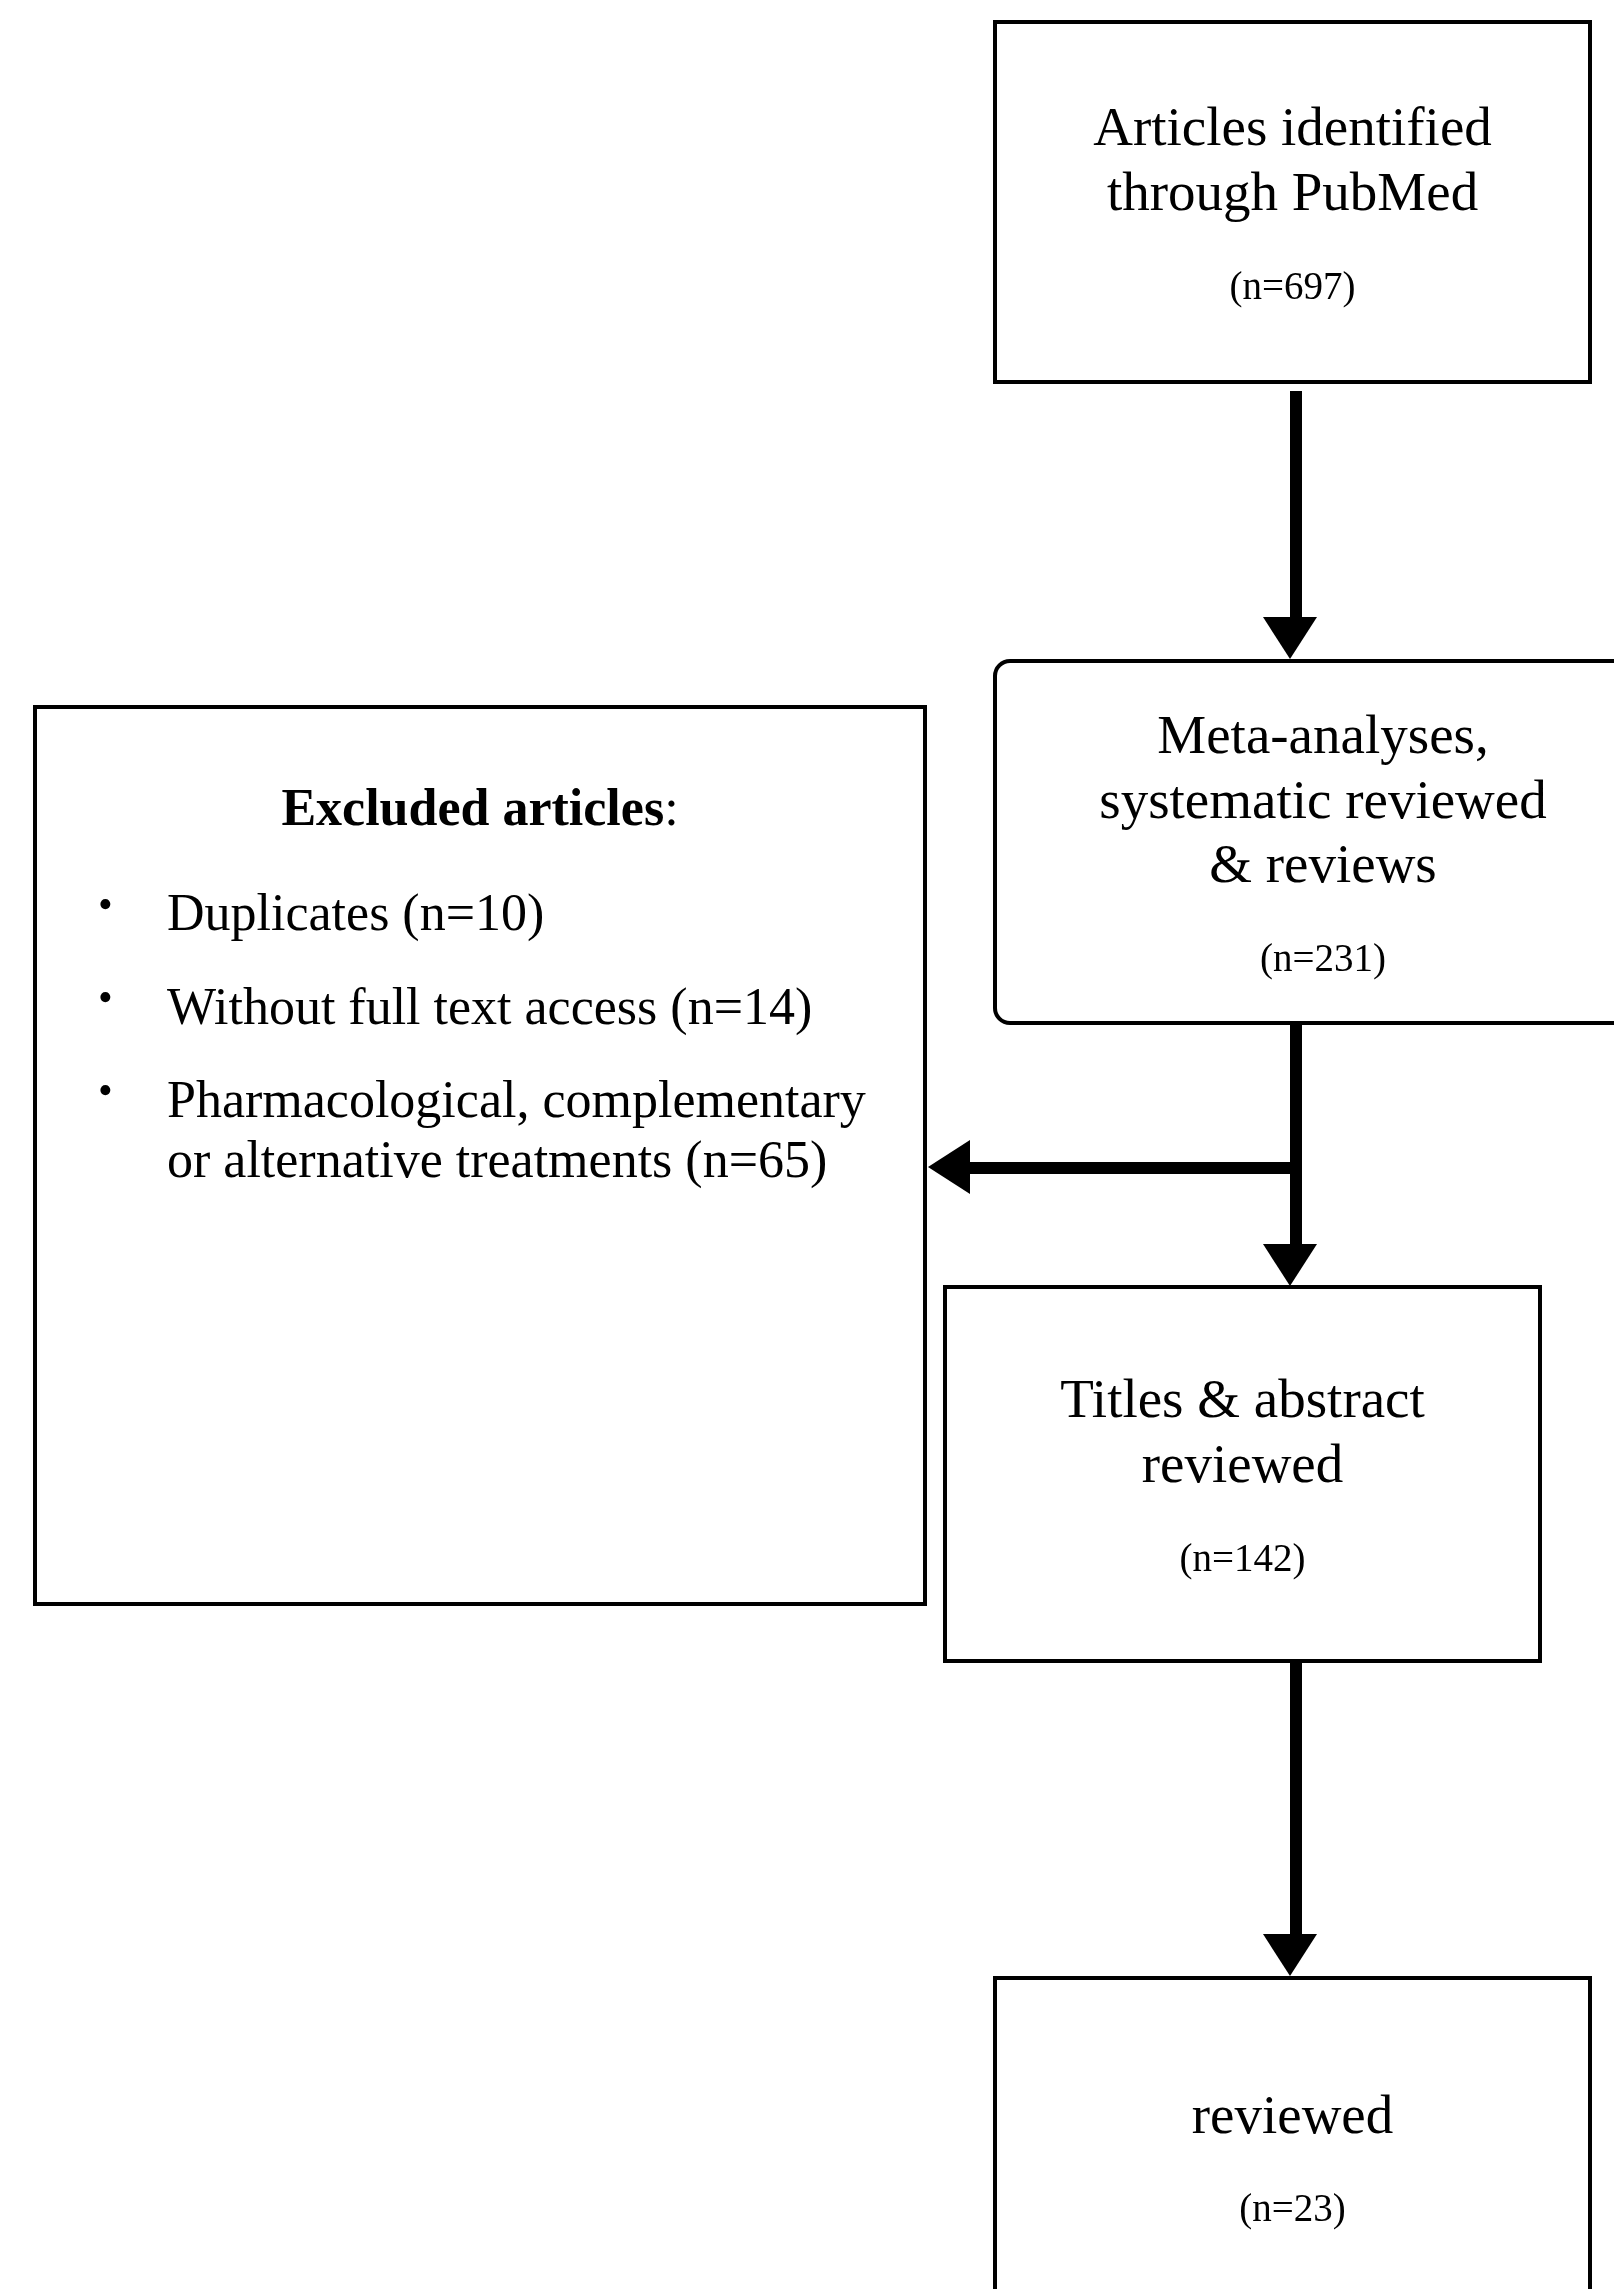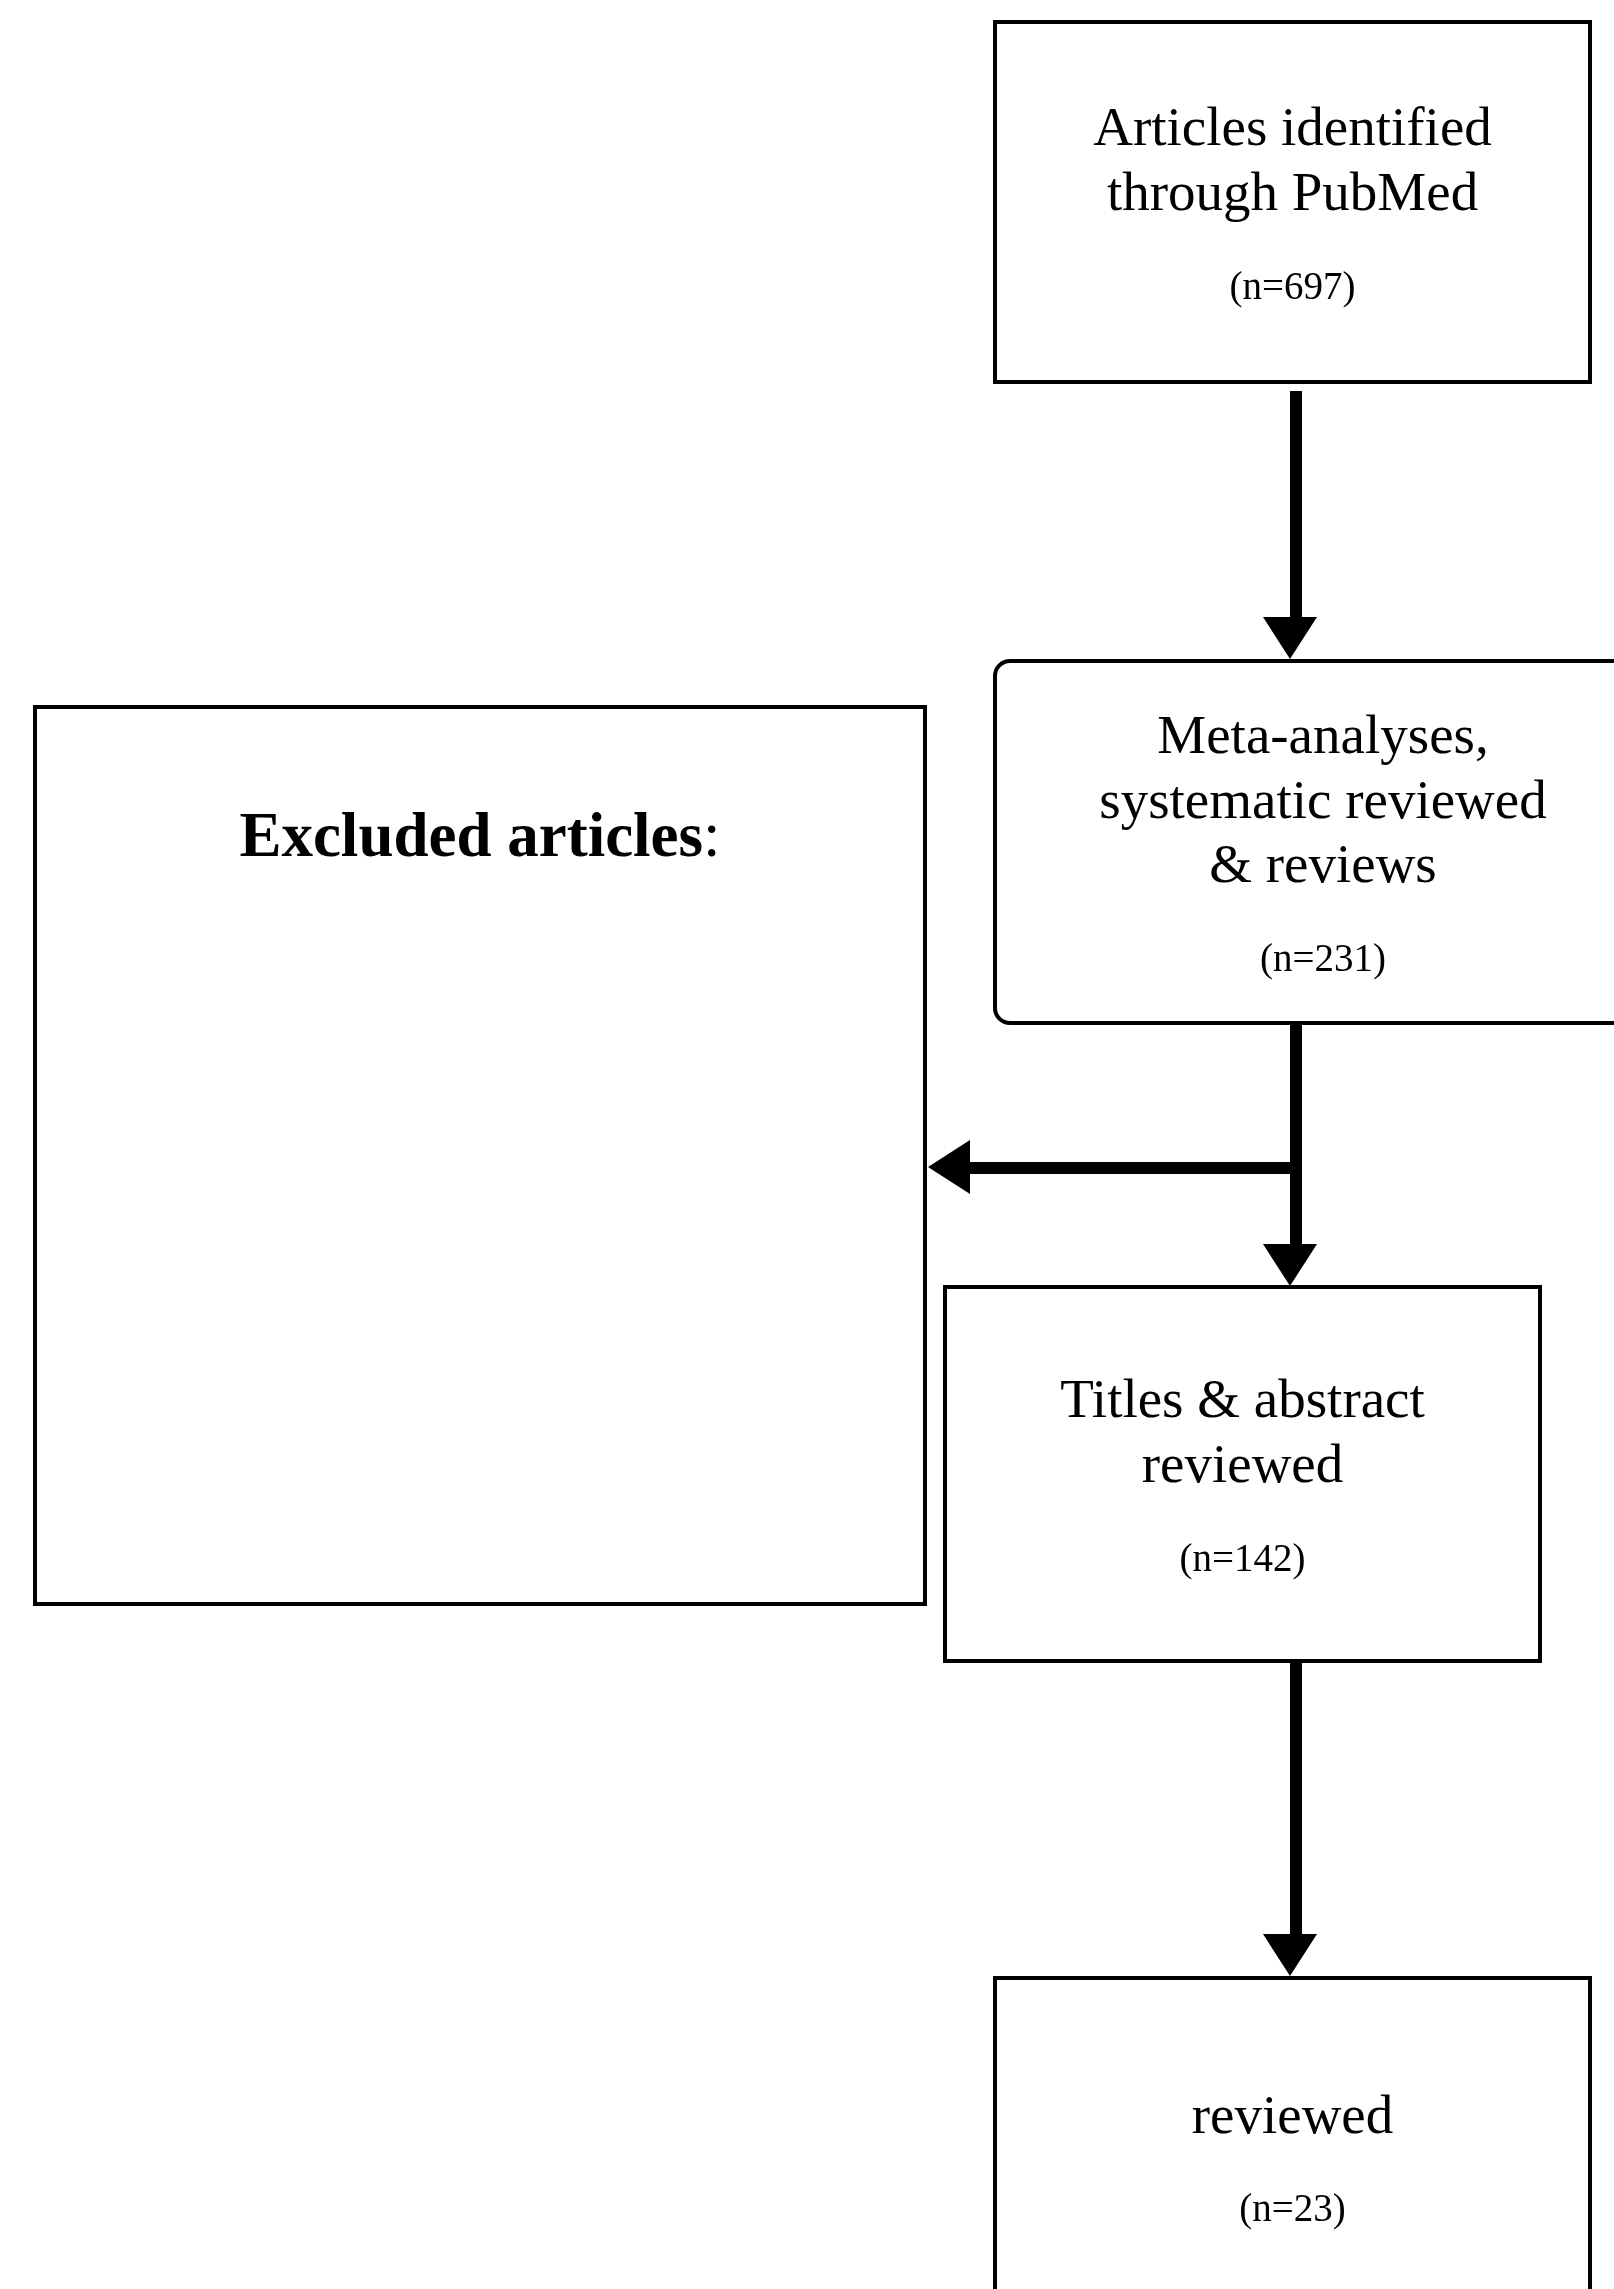--- a/index.html
+++ b/index.html
@@ -52,23 +52,23 @@
     top: 705px;
     width: 894px;
     height: 901px;
     box-sizing: border-box;
     border: 4.5px solid #000000;
     background: #ffffff;
     padding: 47px 36px 0 36px;
   }
   #box-excluded .excl-title {
     text-align: center;
-    font-size: 63px;
+    font-size: 52px;
     line-height: 1.1;
-    margin-top: 45px;
+    margin-top: 23px;
     margin-bottom: 47px;
     white-space: nowrap;
   }
   #box-excluded .excl-title .strong { font-weight: bold; }
   #box-excluded ul {
     list-style: none;
     margin: 0;
     padding: 0;
   }
   #box-excluded li {
@@ -152,20 +152,25 @@
   </div>
 
   <div class="vline" id="conn2-line"></div>
   <div class="arrow-down" id="conn2-arrow"></div>
 
   <div class="hline" id="branch-line"></div>
   <div class="arrow-left" id="branch-arrow"></div>
 
   <div id="box-excluded">
     <div class="excl-title"><span class="strong">Excluded articles</span><span>:</span></div>
+    <ul>
+      <li>Duplicates (n=10)</li>
+      <li>Without full text access (n=14)</li>
+      <li>Pharmacological, complementary or alternative treatments (n=65)</li>
+    </ul>
   </div>
 
   <div class="flow-box" id="box-titles">
     <div class="line">Titles &amp; abstract</div>
     <div class="line">reviewed</div>
     <div class="count">(n=142)</div>
   </div>
 
   <div class="vline" id="conn3-line"></div>
   <div class="arrow-down" id="conn3-arrow"></div>

